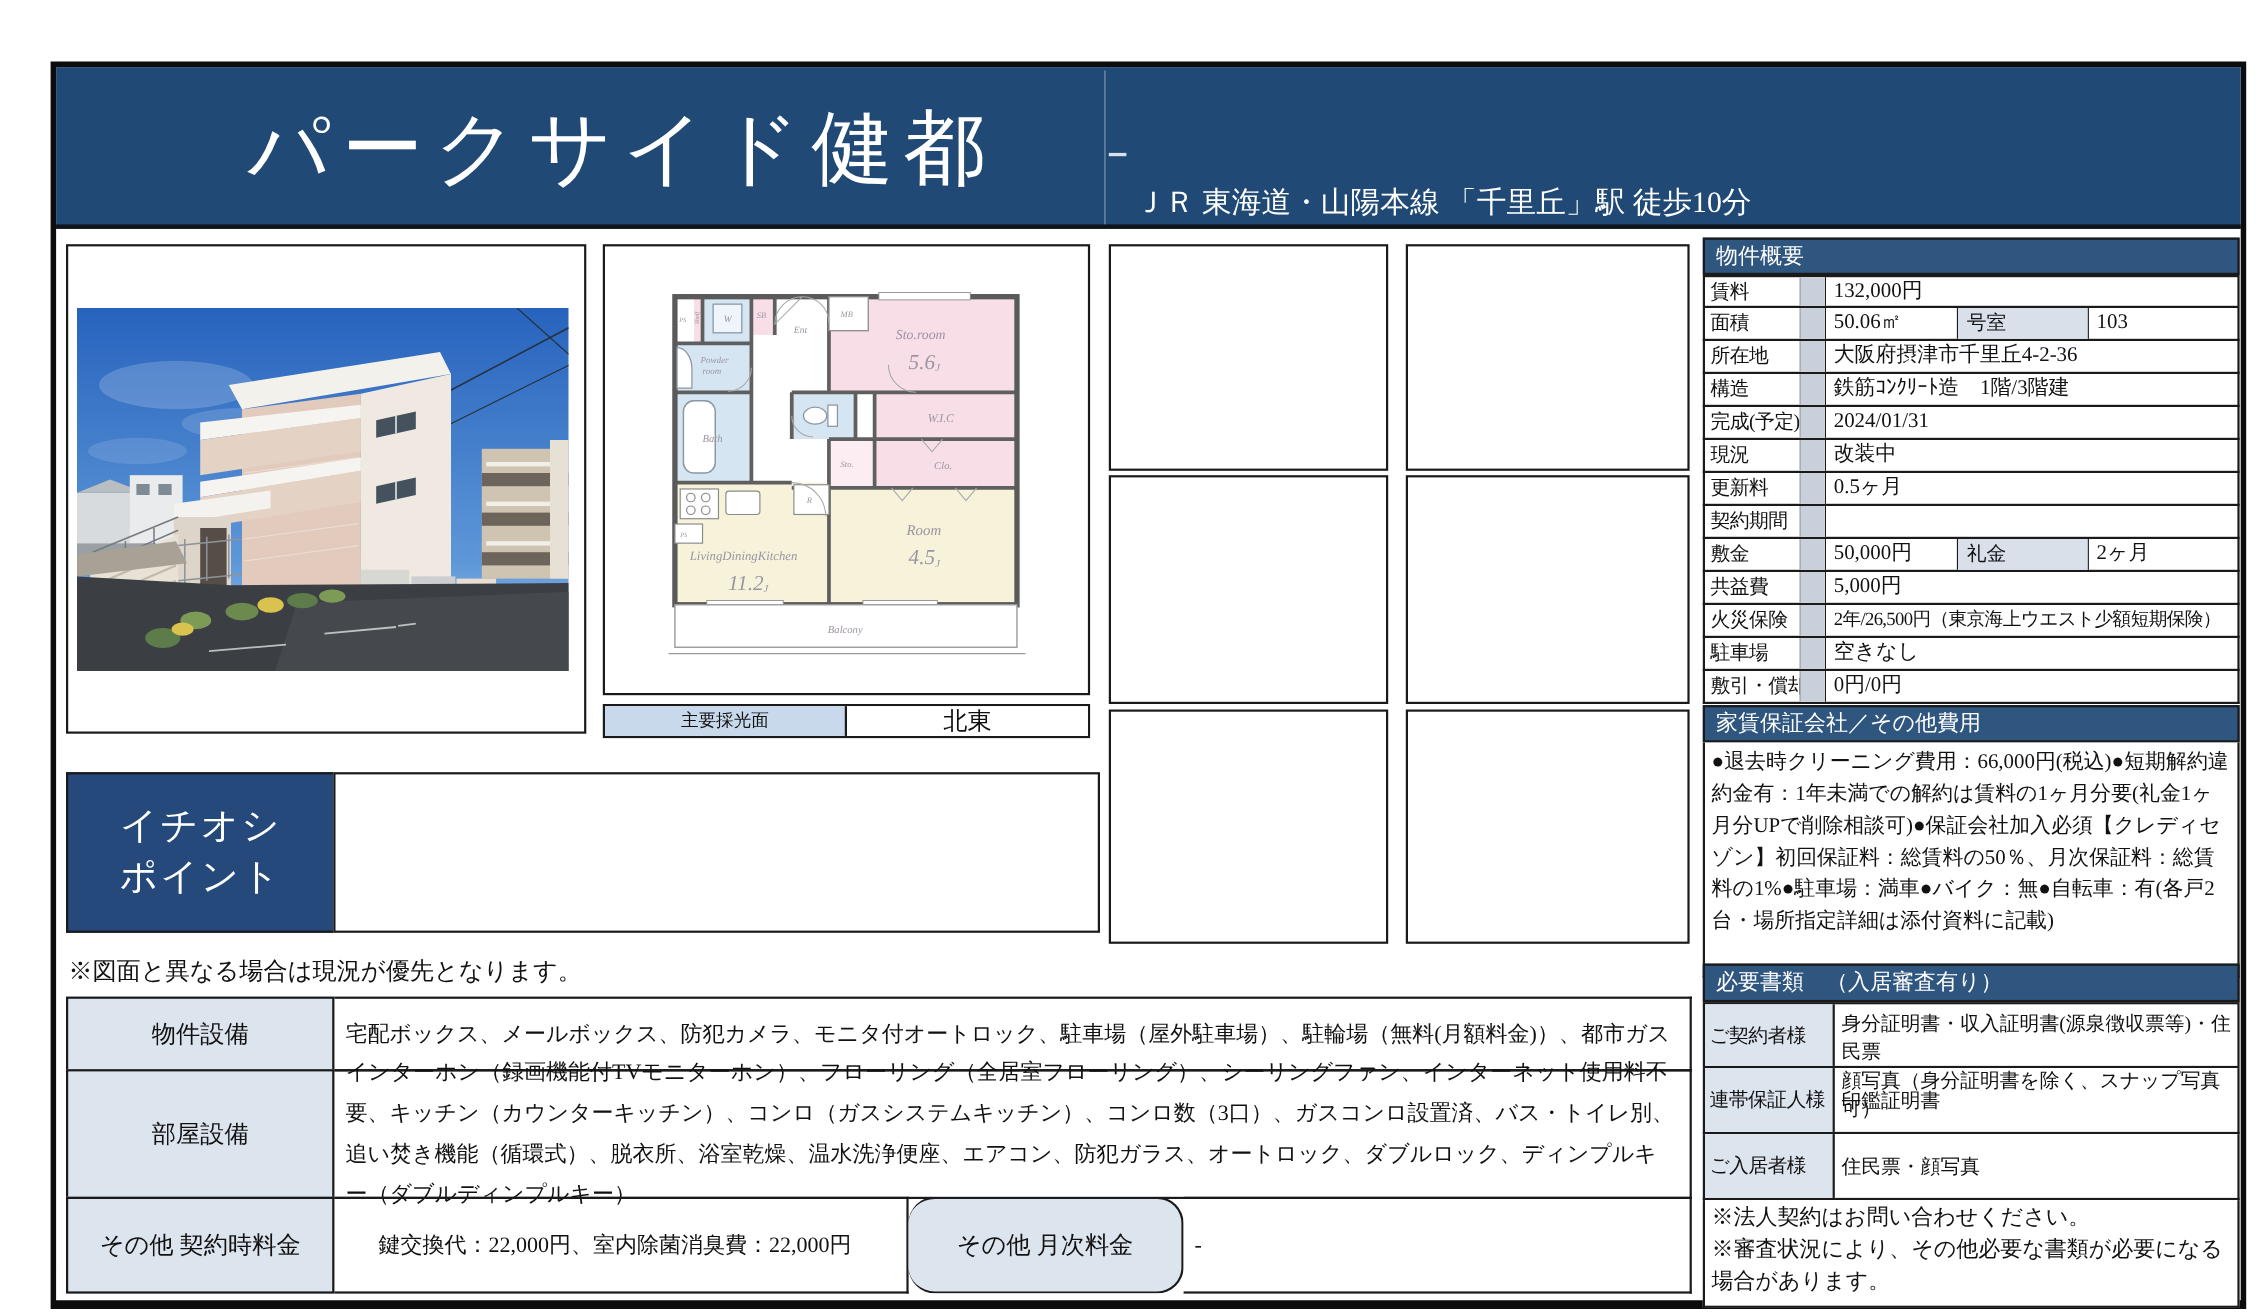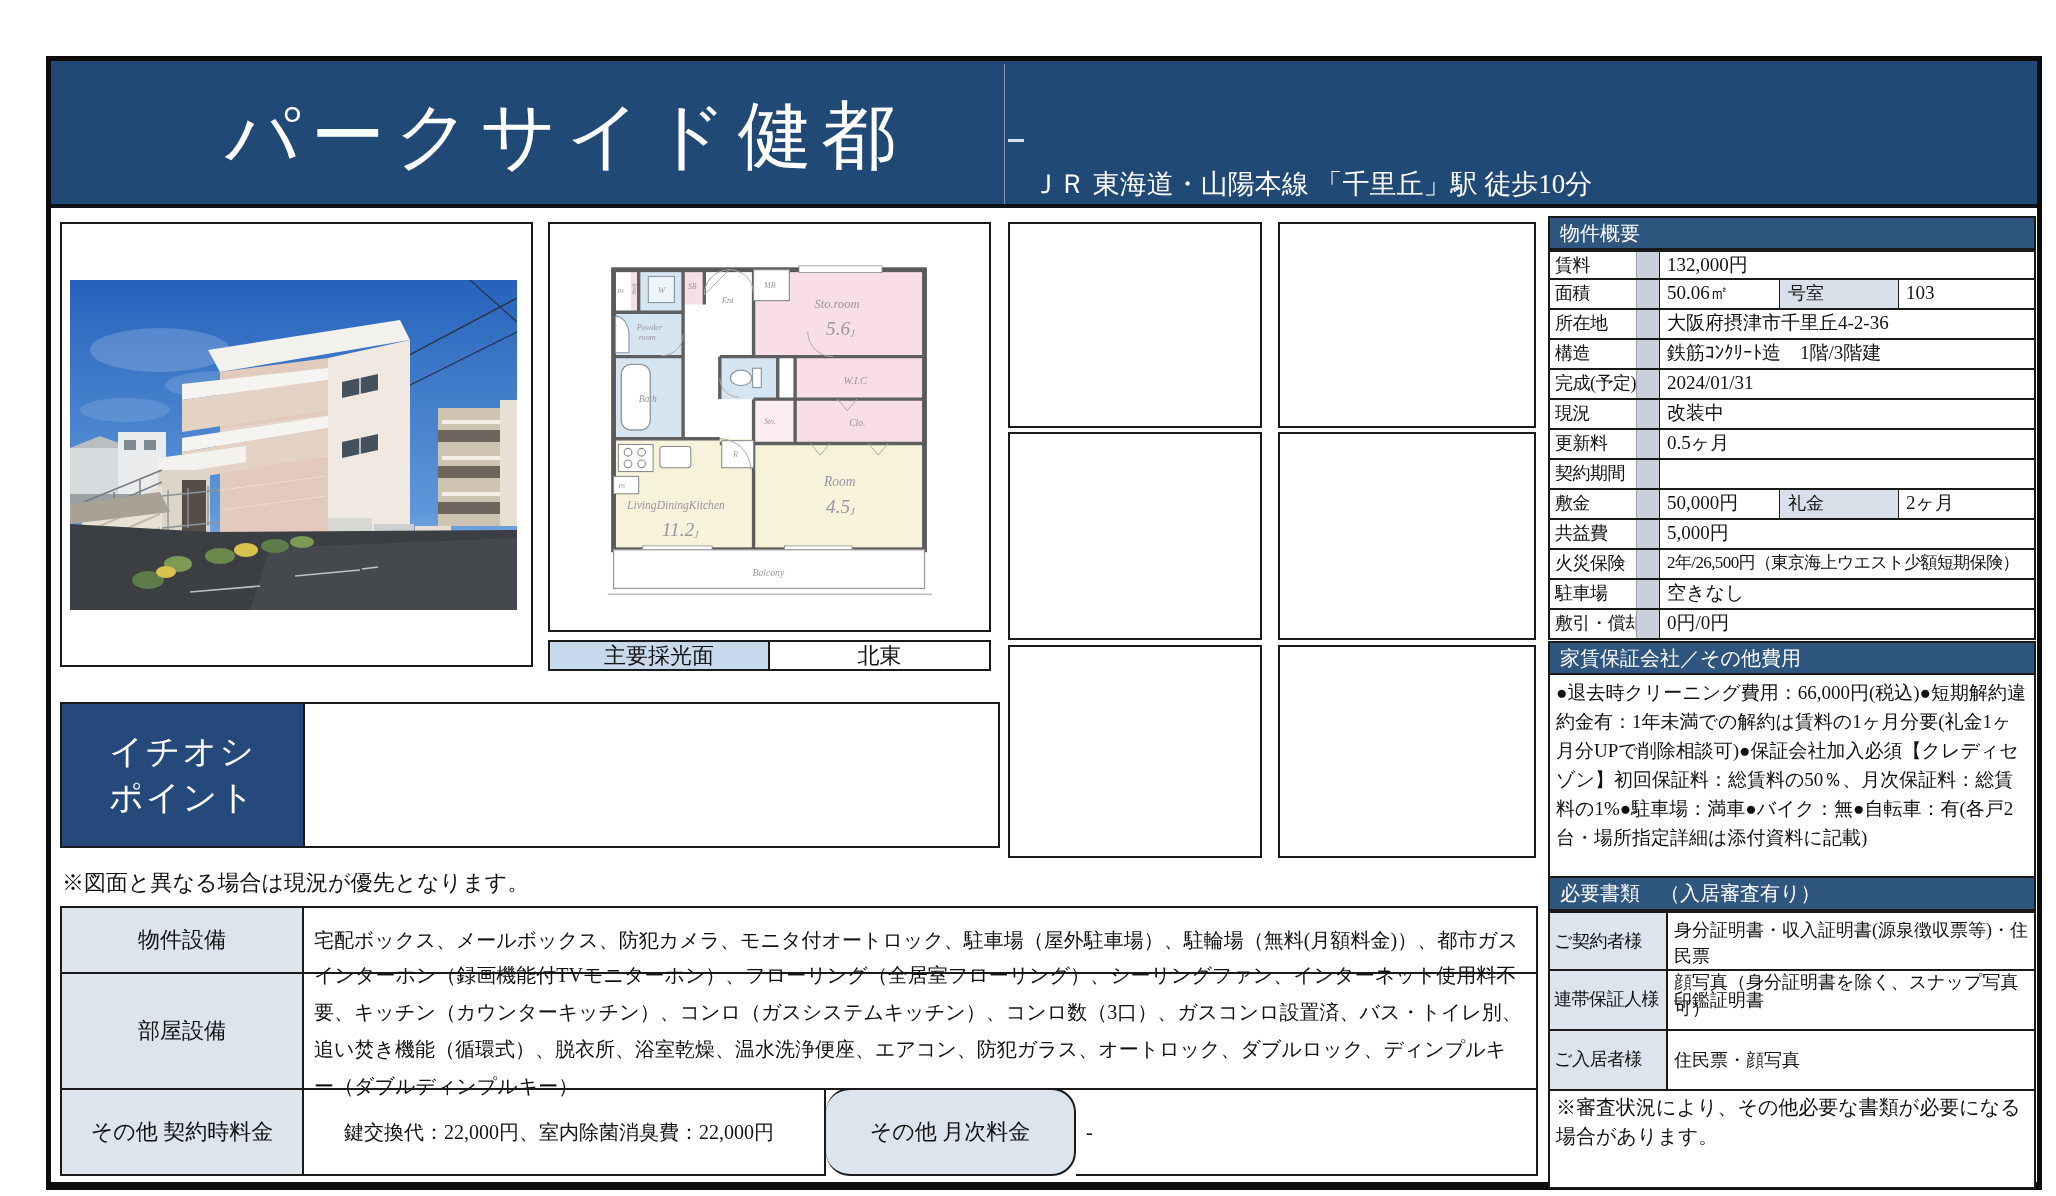--- a/index.html
+++ b/index.html
@@ -23,21 +23,21 @@
   .ov-val2{width:112px;flex:none;}
   .ov-sublabel{width:110px;flex:none;background:#d9e0ea;font-size:18px;line-height:26px;padding-left:8px;border-left:1px solid #1a1a1a;}
   
   .doc-row{display:flex;border:2px solid #1a1a1a;border-top:none;box-sizing:border-box;background:#fff;}
   .doc-label{width:112px;flex:none;background:#dce4ee;font-size:18px;padding:16px 0 0 4px;letter-spacing:-.5px;white-space:nowrap;}
   .doc-val{flex:1;font-size:18px;line-height:26px;padding:4px 6px;border-left:2px solid #1a1a1a;white-space:pre-line;}
   
   .eq-label{background:#dce4ee;display:flex;align-items:center;justify-content:center;font-size:22px;border:2px solid #1a1a1a;}
   .eq-val{font-size:20px;line-height:37px;padding:2px 10px;border:2px solid #1a1a1a;border-left:none;display:flex;flex-direction:column;justify-content:center;}
   .txt{font-size:20px;}
-  .light-cell{background:#c9d9ec;display:flex;align-items:center;justify-content:center;font-size:22px;}
+  .light-cell{background:#c9d9ec;display:flex;align-items:center;justify-content:center;font-size:16px;}
   .white-cell{background:#fff;display:flex;align-items:center;justify-content:center;font-size:22px;}
 </style>
 </head>
 <body>
 
 <div class="page">
 
   <div class="abs frame"></div>
 
   <div class="abs hdr-bg"></div>
@@ -367,17 +367,18 @@
     </div>
     <div class="doc-row" style="height:60px;">
       <div class="doc-label">連帯保証人様</div>
       <div class="doc-val" style="padding-top:16px;">印鑑証明書</div>
     </div>
     <div class="doc-row" style="height:60px;">
       <div class="doc-label">ご入居者様</div>
       <div class="doc-val" style="padding-top:16px;">住民票・顔写真</div>
     </div>
     <div class="box" style="border-top:none;height:92px;font-size:20px;line-height:29px;padding:2px 6px;">
+      <div>※法人契約はお問い合わせください。</div>
       <div>※審査状況により、その他必要な書類が必要になる場合があります。</div>
     </div>
   </div>
 
 </div>
 
 </body></html>

